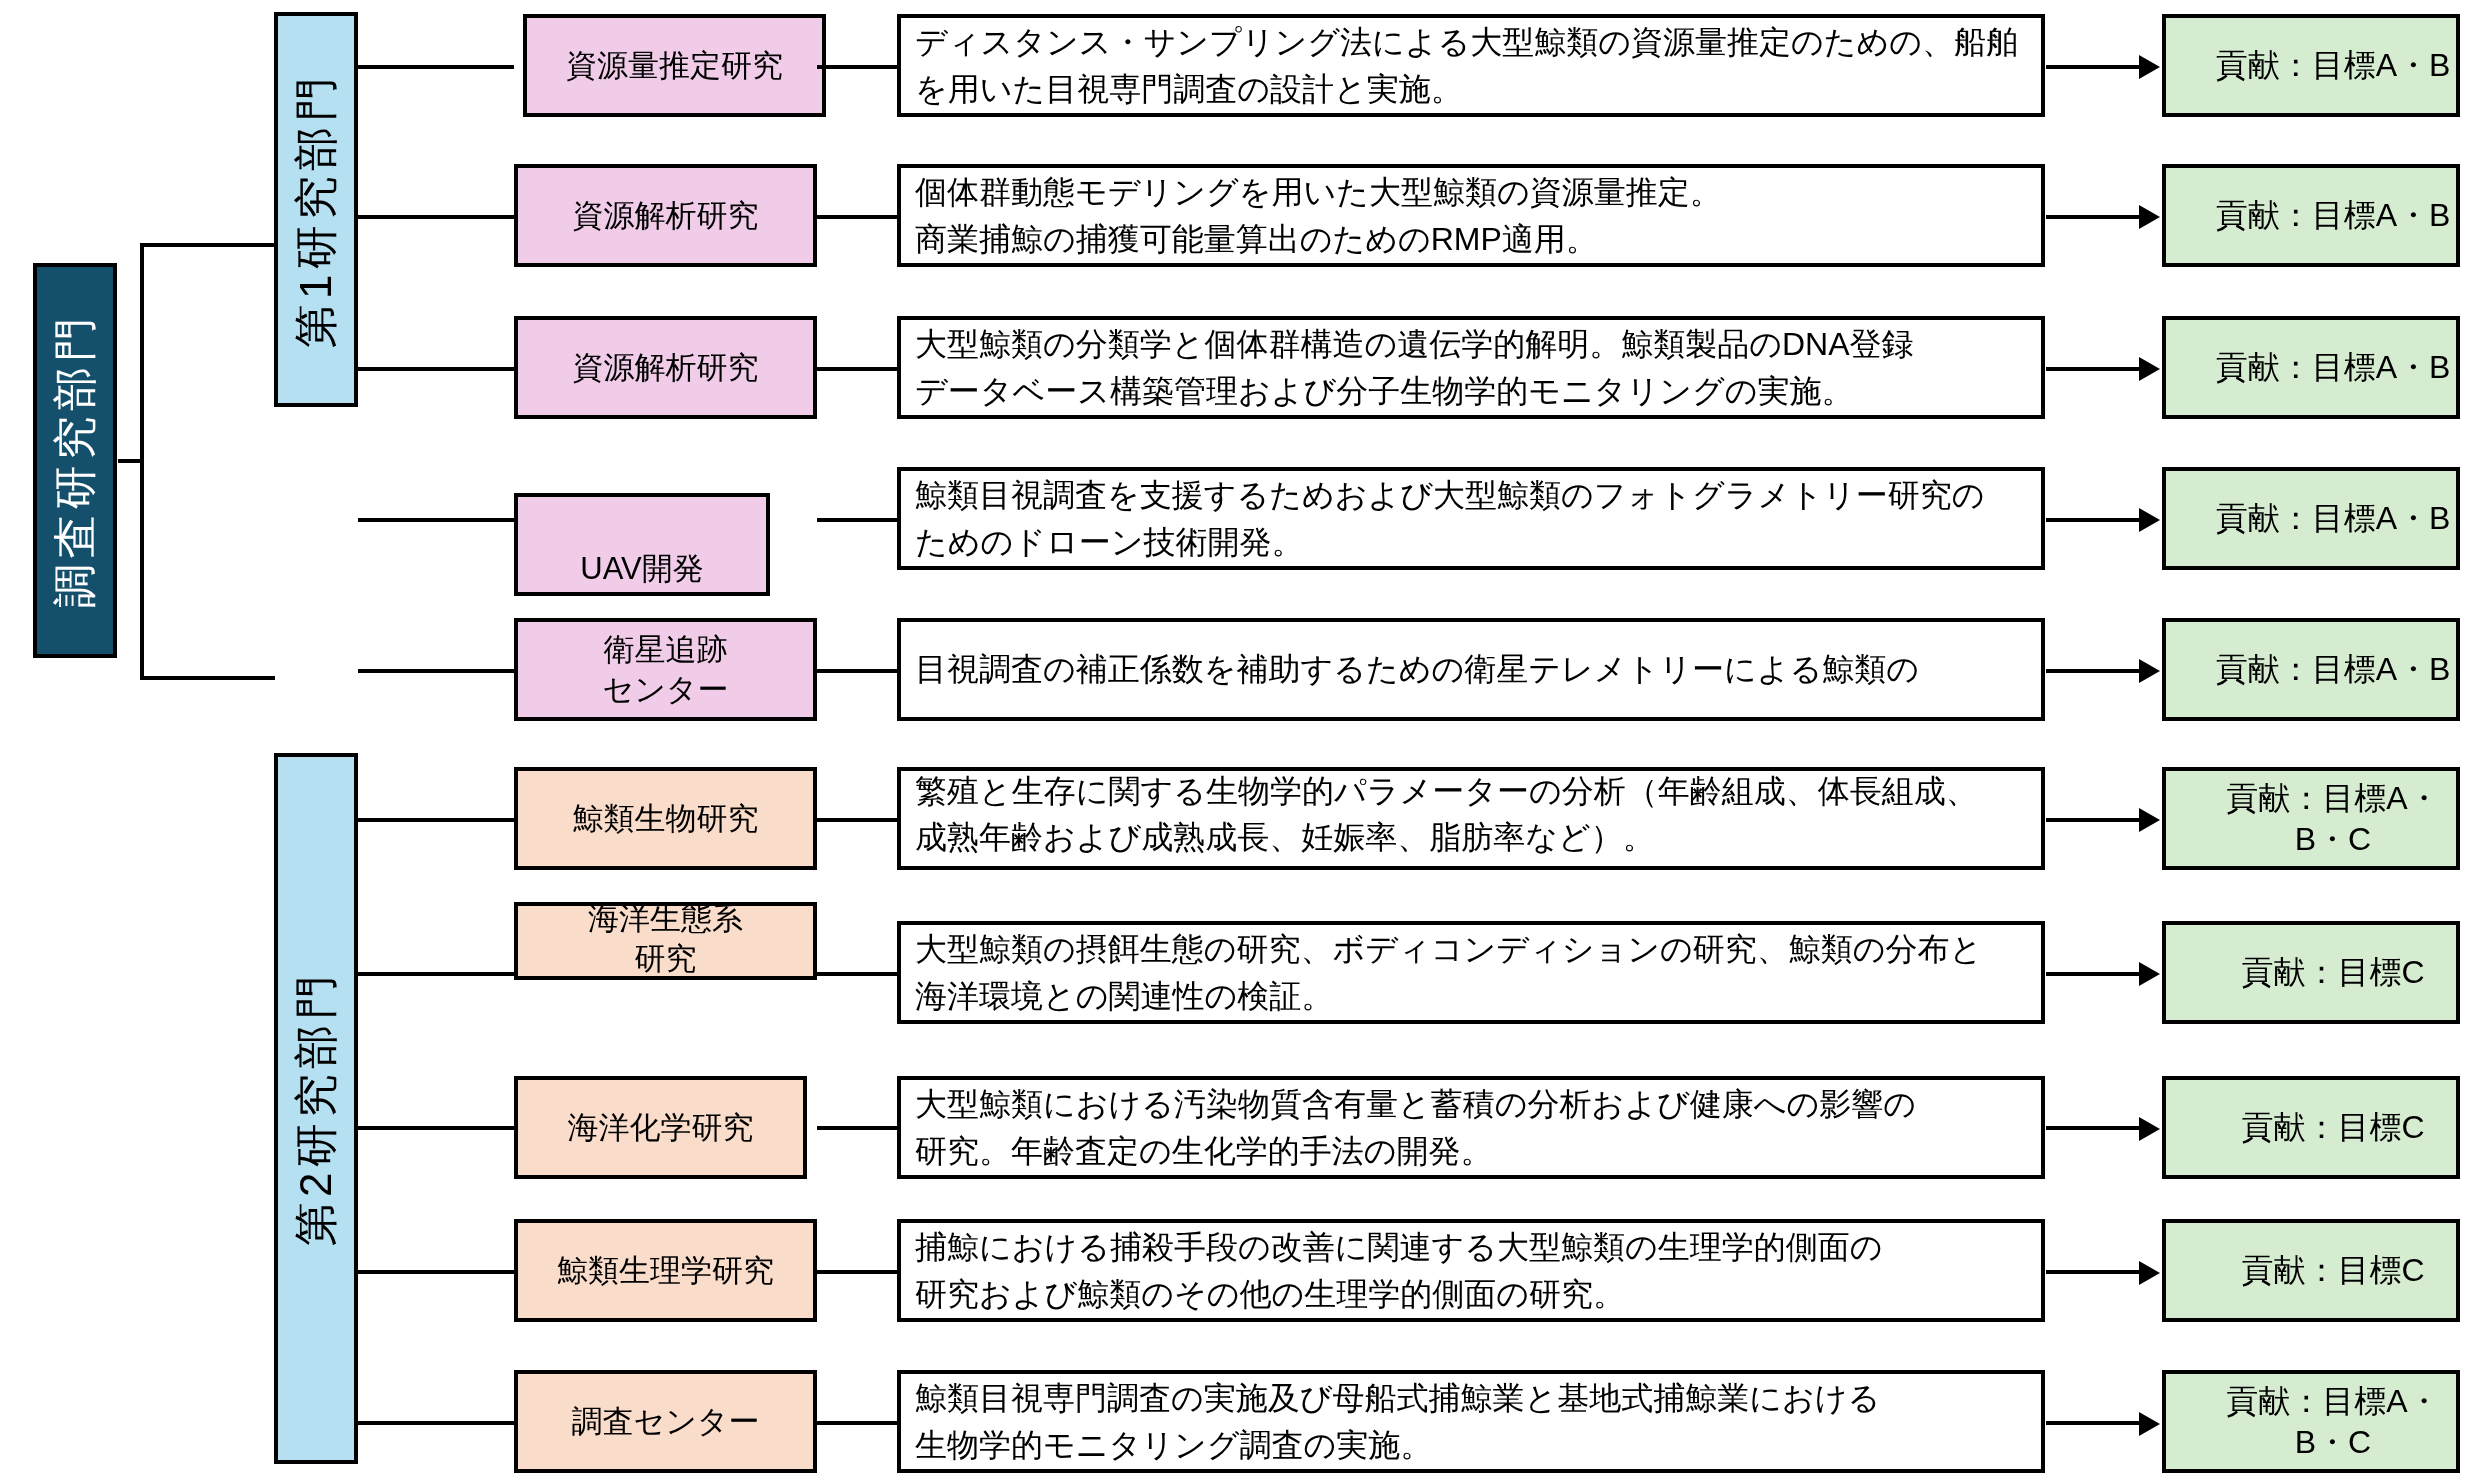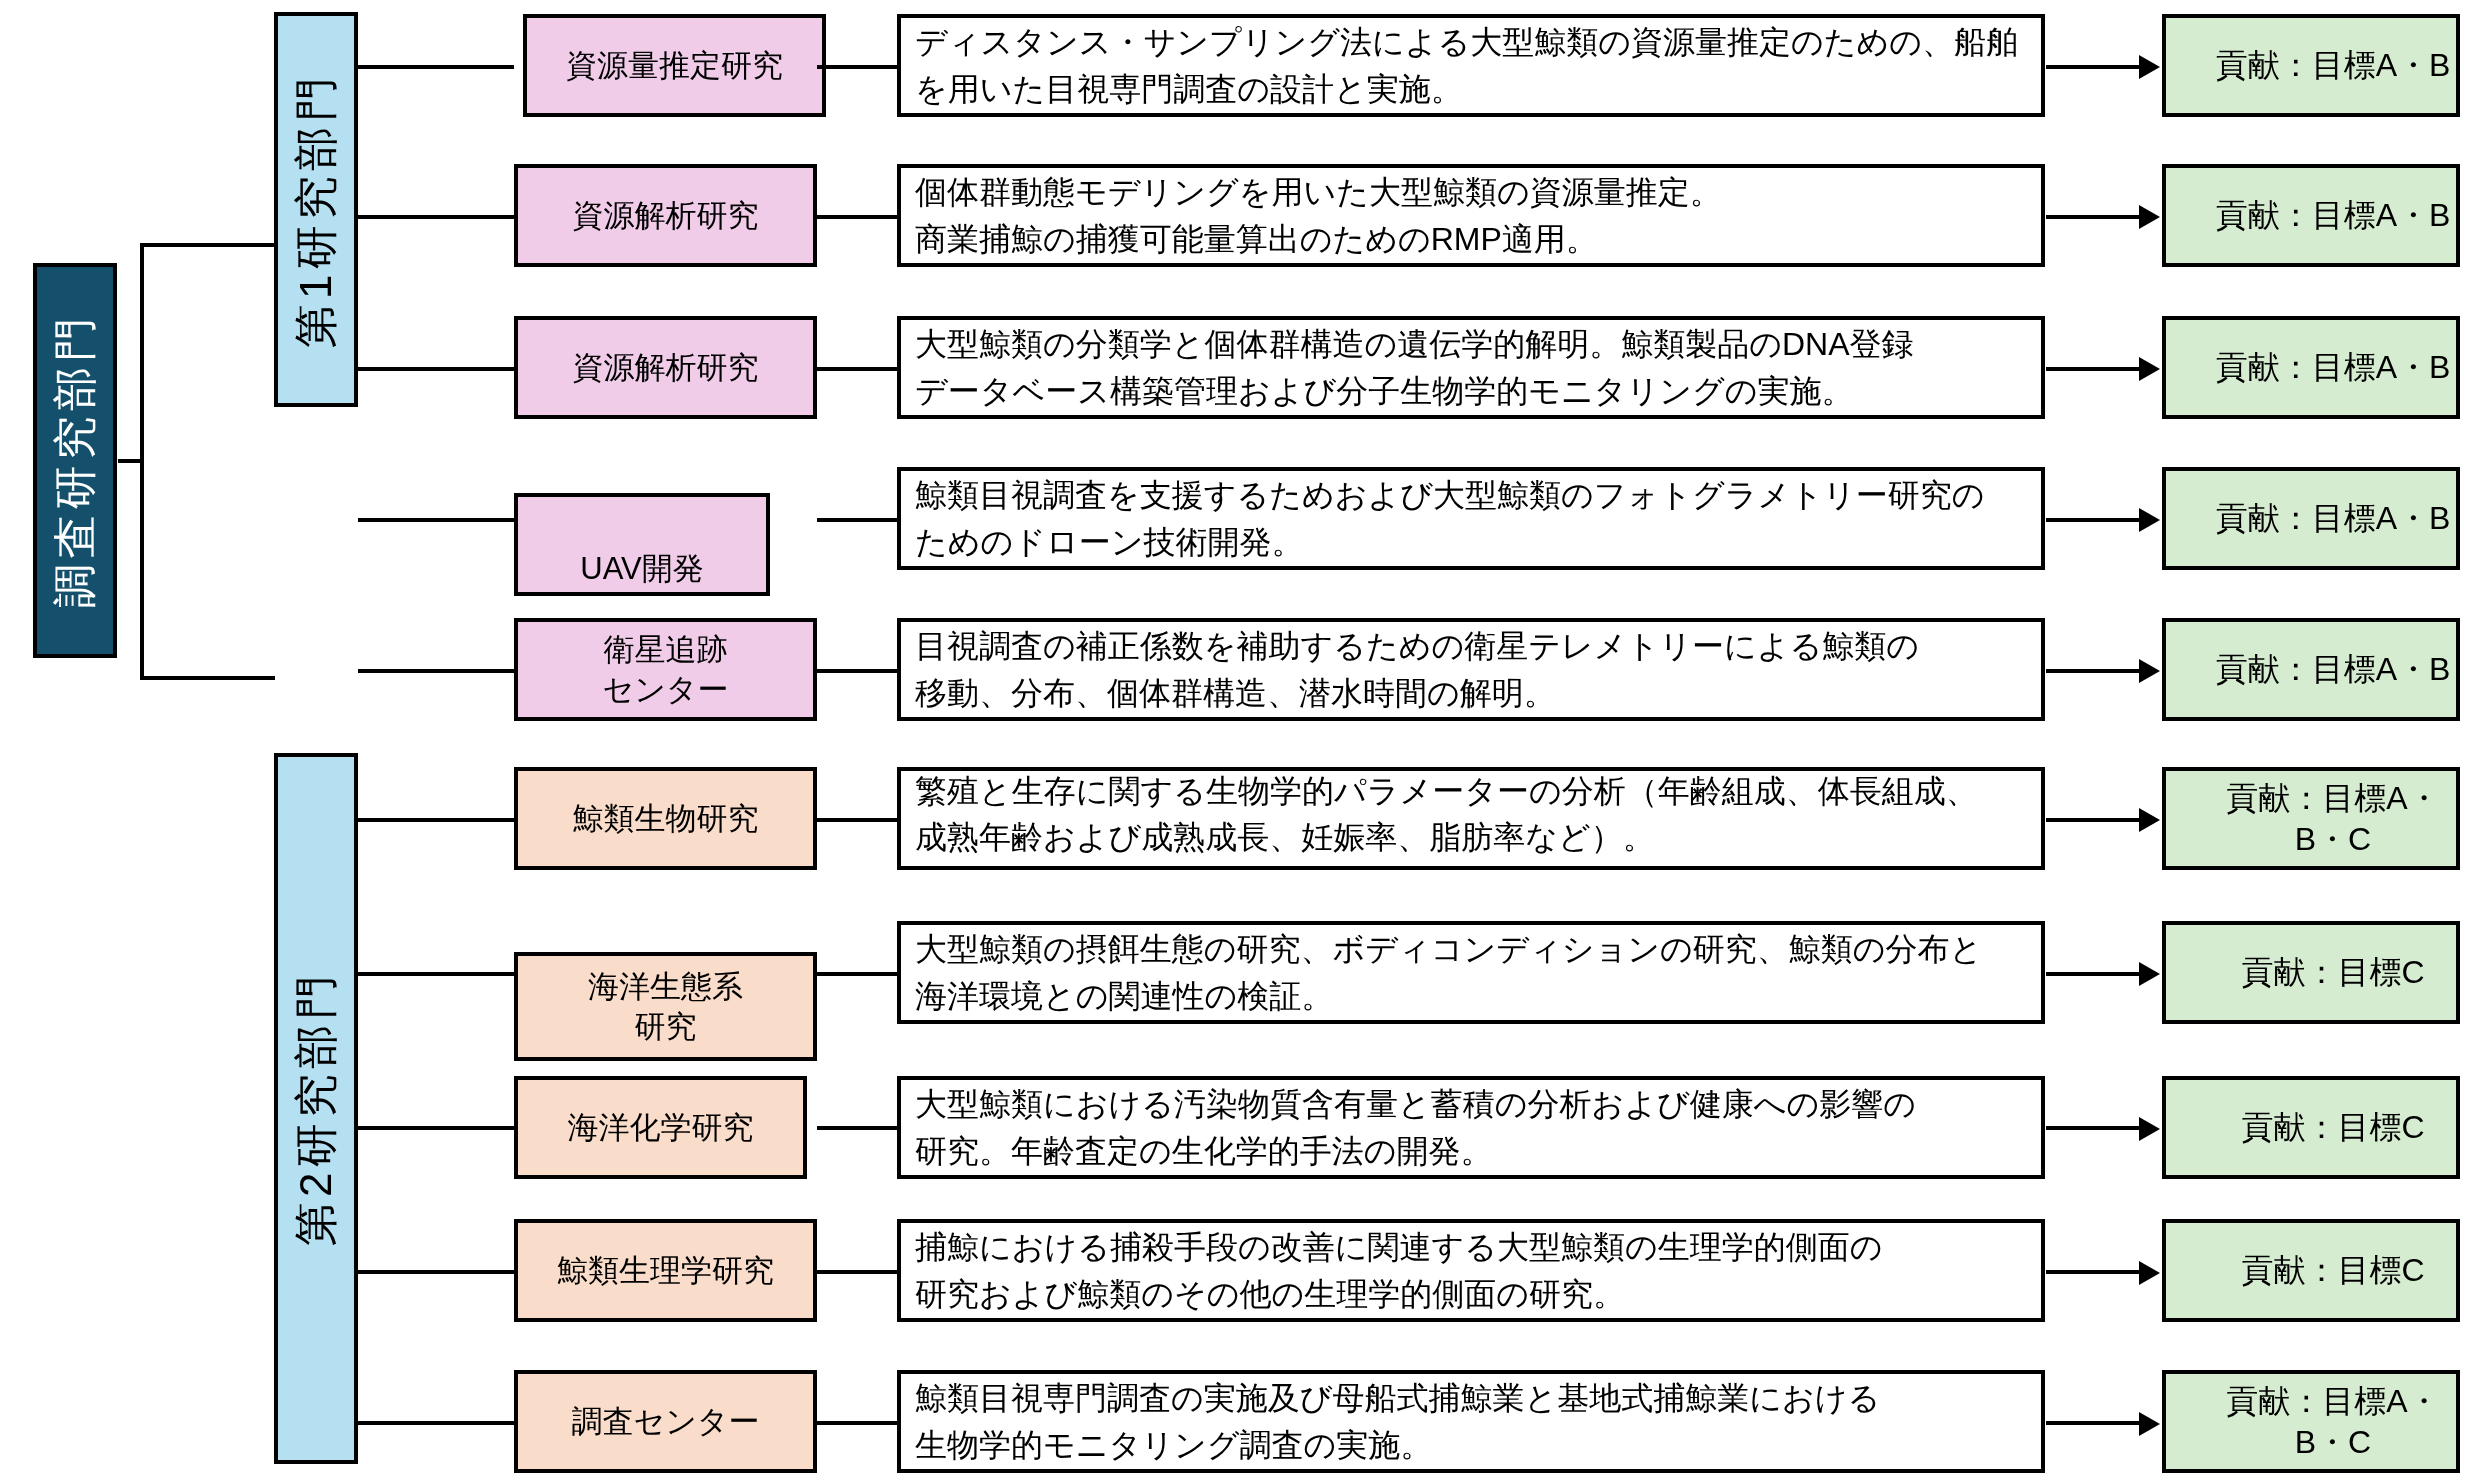--- a/index.html
+++ b/index.html
@@ -203,21 +203,20 @@
 
   <div class="line-h" style="left:358px; top:669px; width:156px;"></div>
   <div class="box unit-box unit-pink" style="left:514px; top:618px; width:303px; height:103px;">
     <span style="white-space:pre-line;">衛星追跡
 センター</span>
   </div>
   <div class="line-h" style="left:817px; top:669px; width:81px;"></div>
   <div class="box desc-box" style="left:897px; top:618px; width:1148px; height:103px;">
     <span class="desc-text">
       <span>目視調査の補正係数を補助するための衛星テレメトリーによる鯨類の</span><br>
-      <span>移動、分布、個体群構造、潜水時間の解明。</span>
     </span>
   </div>
   <div class="line-h" style="left:2046px; top:669px; width:100px;"></div>
   <div class="arrow" style="left:2139px; top:659px;"></div>
   <div class="box goal-box" style="left:2162px; top:618px; width:298px; height:103px;">
     <span>貢献：目標A・B</span>
   </div>
 
   <div class="line-h" style="left:358px; top:818px; width:156px;"></div>
   <div class="box unit-box unit-peach" style="left:514px; top:767px; width:303px; height:103px;">
@@ -230,21 +229,21 @@
       <span>成熟年齢および成熟成長、妊娠率、脂肪率など）。</span>
     </span>
   </div>
   <div class="line-h" style="left:2046px; top:818px; width:100px;"></div>
   <div class="arrow" style="left:2139px; top:808px;"></div>
   <div class="box goal-box" style="left:2162px; top:767px; width:298px; height:103px;">
     <span>貢献：目標A・B・C</span>
   </div>
 
   <div class="line-h" style="left:358px; top:972px; width:156px;"></div>
-  <div class="box unit-box unit-peach" style="left:514px; top:952px; width:303px; height:109px;">
+  <div class="box unit-box unit-peach" style="left:514px; top:902px; width:303px; height:78px;font-family:Liberation Mono, monospace;">
     <span style="white-space:pre-line;">海洋生態系
 研究</span>
   </div>
   <div class="line-h" style="left:817px; top:972px; width:81px;"></div>
   <div class="box desc-box" style="left:897px; top:921px; width:1148px; height:103px;">
     <span class="desc-text">
       <span>大型鯨類の摂餌生態の研究、ボディコンディションの研究、鯨類の分布と</span><br>
       <span>海洋環境との関連性の検証。</span>
     </span>
   </div>

